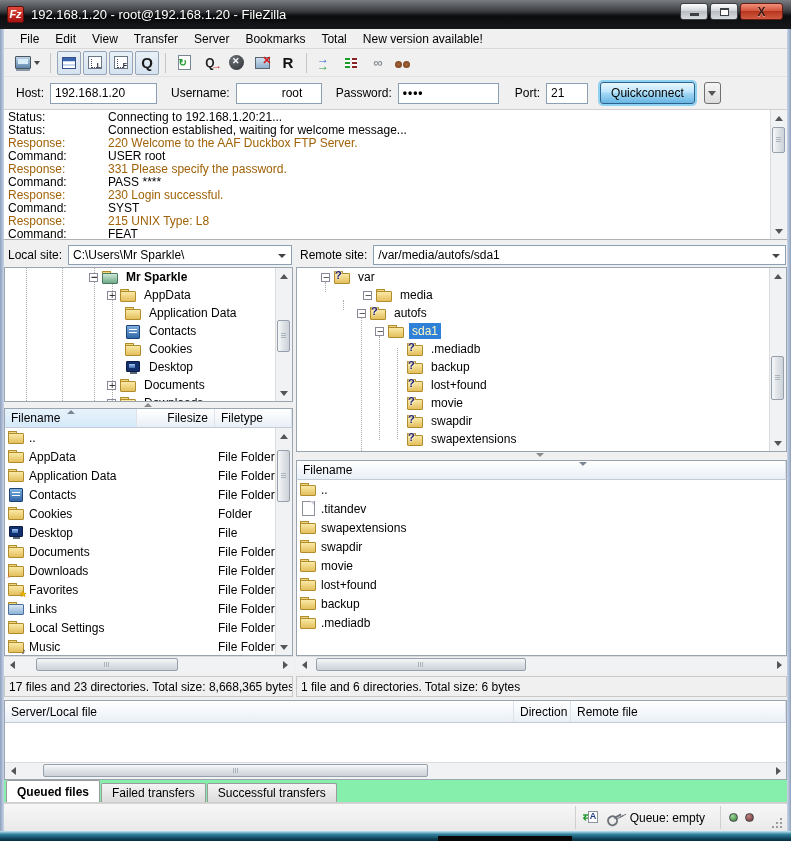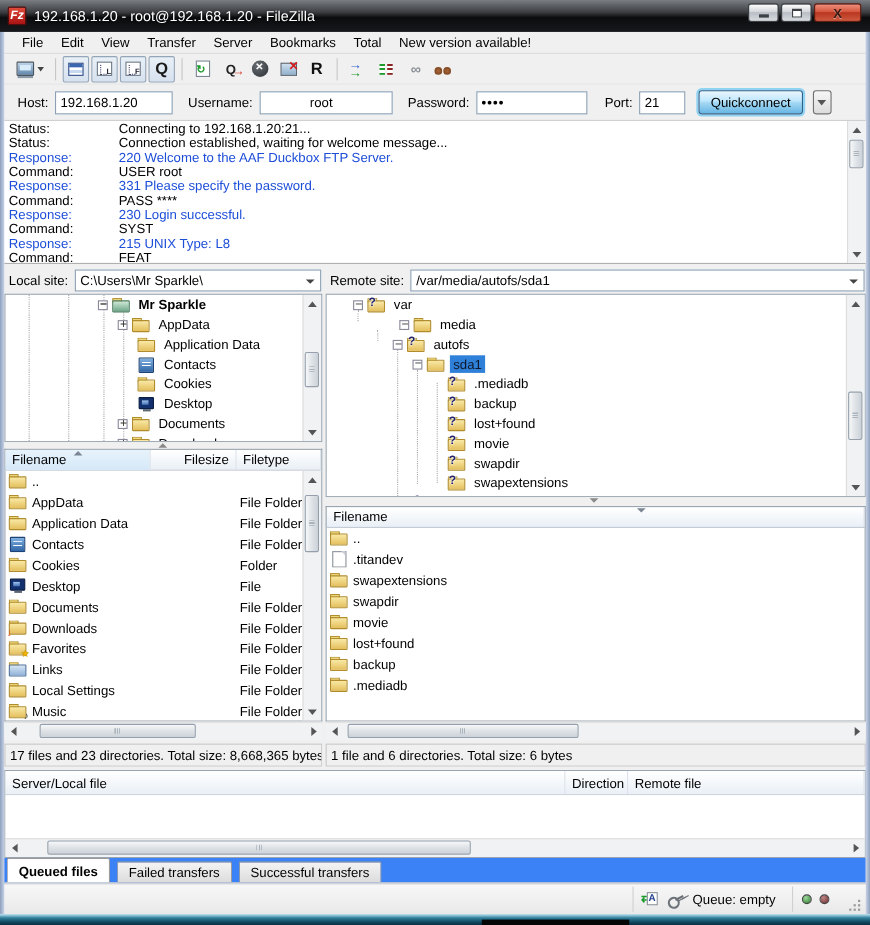--- a/index.html
+++ b/index.html
@@ -83,37 +83,37 @@
   .ic-find::before, .ic-find::after { content:""; position:absolute; bottom:0; width:7px; height:7px;
      border-radius:50%; background:radial-gradient(#a8663a,#6e3a16); }
   .ic-find::before { left:0; } .ic-find::after { right:1px; }
 
   
   .quickbar { height:33px; flex:none; display:flex; align-items:center; background:#f0f0f0;
     border-bottom:1px solid #d0d0d0; padding-left:12px; gap:6px; }
   .q-label { white-space:nowrap; }
   .q-input { height:21px; border:1px solid #8ba0b4; background:#fff; padding:2px 4px; font-family:inherit; font-size:12px; }
   .q-host { width:107px; margin-right:8px; }
-  .q-user { width:121px; margin-right:8px;padding-left:45px; }
+  .q-user { width:86px; margin-right:8px;padding-left:45px; }
   .q-pass { width:101px; margin-right:10px; letter-spacing:1px; font-weight:bold; }
   .q-port { width:42px; margin-right:2px; }
   .qc-btn { height:22px; padding:0 10px; border:1px solid #2c628b; border-radius:3px;
     background:linear-gradient(#eaf6fd,#bde6fd 45%,#a6d9f4 50%,#67b6e4); box-shadow:0 0 0 2px #8fd2f2;
     font-family:inherit; font-size:12px; margin-left:4px; }
   .qc-drop { height:22px; width:17px; border:1px solid #707070; border-radius:3px; margin-left:3px;
     background:linear-gradient(#f6f6f6,#dcdcdc); display:flex; align-items:center; justify-content:center; }
 
   
   .log-wrap { height:130px; flex:none; position:relative; background:#fff; border-bottom:1px solid #b0b0b0; overflow:hidden; }
   .log { position:absolute; left:0; top:1px; right:18px; bottom:0; overflow:hidden; padding-left:4px; }
   .log-line { display:flex; line-height:13px; white-space:nowrap; }
   .log-label { width:100px; flex:none; }
   .log-line.status { color:#000; }
   .log-line.command { color:#000000; }
-  .log-line.response { color:#1d4ed8; }
+  .log-line.response { color:#a16207; }
 
   
   .vscroll { position:absolute; top:0; right:0; bottom:0; width:17px; background:#f1f2f4; border-left:1px solid #dcdcdc; }
   .vscroll .arr { position:absolute; left:0; right:0; height:16px; display:flex; align-items:center; justify-content:center; }
   .vscroll .arr.up { top:0; } .vscroll .arr.down { bottom:0; }
   .tri-up { width:0;height:0;border-left:4px solid transparent;border-right:4px solid transparent;border-bottom:5px solid #555; }
   .tri-down { width:0;height:0;border-left:4px solid transparent;border-right:4px solid transparent;border-top:5px solid #555; }
   .tri-left { width:0;height:0;border-top:4px solid transparent;border-bottom:4px solid transparent;border-right:5px solid #555; }
   .tri-right { width:0;height:0;border-top:4px solid transparent;border-bottom:4px solid transparent;border-left:5px solid #555; }
   .vthumb { position:absolute; left:1px; right:2px; border:1px solid #95a0ac; border-radius:2px;
@@ -146,21 +146,21 @@
   .treebox.local-tree { height:135px; }
   .treebox.remote-tree { height:185px; }
   .tree-inner { position:absolute; inset:0 18px 0 0; overflow:hidden; }
   .guide { position:absolute; width:1px; border-left:1px dotted #a8a8a8; }
   .tree-row { height:18px; display:flex; align-items:center; position:relative; }
   .expander { width:9px; height:9px; flex:none; border:1px solid #889; background:#fff; position:relative; margin-right:4px; z-index:2; }
   .expander::after { position:absolute; left:1px; top:-3px; font-size:11px; line-height:13px; color:#333; }
   .expander.minus::after { content:"\2212"; }
   .expander.plus::after { content:"+"; top:-2.5px; }
   .tlabel { padding:1px 3px; white-space:nowrap; z-index:2; }
-  .tlabel.selected { background:#2f80d9; color:#0f172a; }
+  .tlabel.selected { background:#2f80d9; color:#fef9c3; }
 
   
   .ticon { width:17px; height:15px; flex:none; position:relative; margin-right:4px; z-index:2; }
   .ticon::before {  content:""; position:absolute; left:0; top:1px; width:7px; height:3px;
     background:#eed77e; border:1px solid #b08c2c; border-bottom:none; border-radius:1px 1px 0 0; }
   .ticon::after { content:""; position:absolute; left:0; top:3px; right:1px; bottom:1px;
     background:linear-gradient(#f9e9a5,#e4bf5d); border:1px solid #b08c2c; border-radius:1px; }
   .ticon .badge { position:absolute; z-index:3; }
   .ticon.folder-q .badge.q { left:1px; top:-1px; font-size:11px; font-weight:bold; color:#23236e;
     text-shadow:0 0 2px #fff,0 0 2px #fff; }
@@ -213,21 +213,21 @@
 
   
   .queue { height:80px; flex:none; display:flex; flex-direction:column; border:1px solid #9aa5b1; background:#fff; }
   .q-header { height:22px; flex:none; display:flex; background:linear-gradient(#ffffff,#f2f6fa 60%,#e9eff6); border-bottom:1px solid #c3ccd6; }
   .q-header .hcell.c1 { width:509px; flex:none; }
   .q-header .hcell.c2 { width:57px; flex:none; }
   .q-header .hcell.c3 { flex:1; }
   .q-body { flex:1; background:#fff; }
 
   
-  .tabs { height:23px; flex:none; display:flex; align-items:flex-end; background:#3b82f6; padding-left:2px; gap:6px; border-bottom:1px solid #cfcfcf; }
+  .tabs { height:23px; flex:none; display:flex; align-items:flex-end; background:#86efac; padding-left:2px; gap:1px; border-bottom:1px solid #cfcfcf; }
   .tab { height:19px; padding:2px 10px 0; border:1px solid #9a9a9a; border-bottom:none; border-radius:2px 2px 0 0;
     background:linear-gradient(#f4f4f4,#dcdcdc); white-space:nowrap; }
   .tab.active { height:22px; background:#fff; font-weight:bold; padding-top:4px; }
 
   
   .statusbar { height:28px; flex:none; display:flex; align-items:center; background:linear-gradient(#f7f7f7,#e9e9e9);
     border-top:1px solid #d4d4d4; position:relative; }
   .sb-right { position:absolute; right:4px; top:2px; bottom:2px; display:flex; align-items:center; gap:7px; }
   .sb-seg { display:flex; align-items:center; gap:7px; padding:0 8px; height:100%; border-left:1px solid #d0d0d0; }
   .ic-ttype { width:15px; height:15px; position:relative; }

